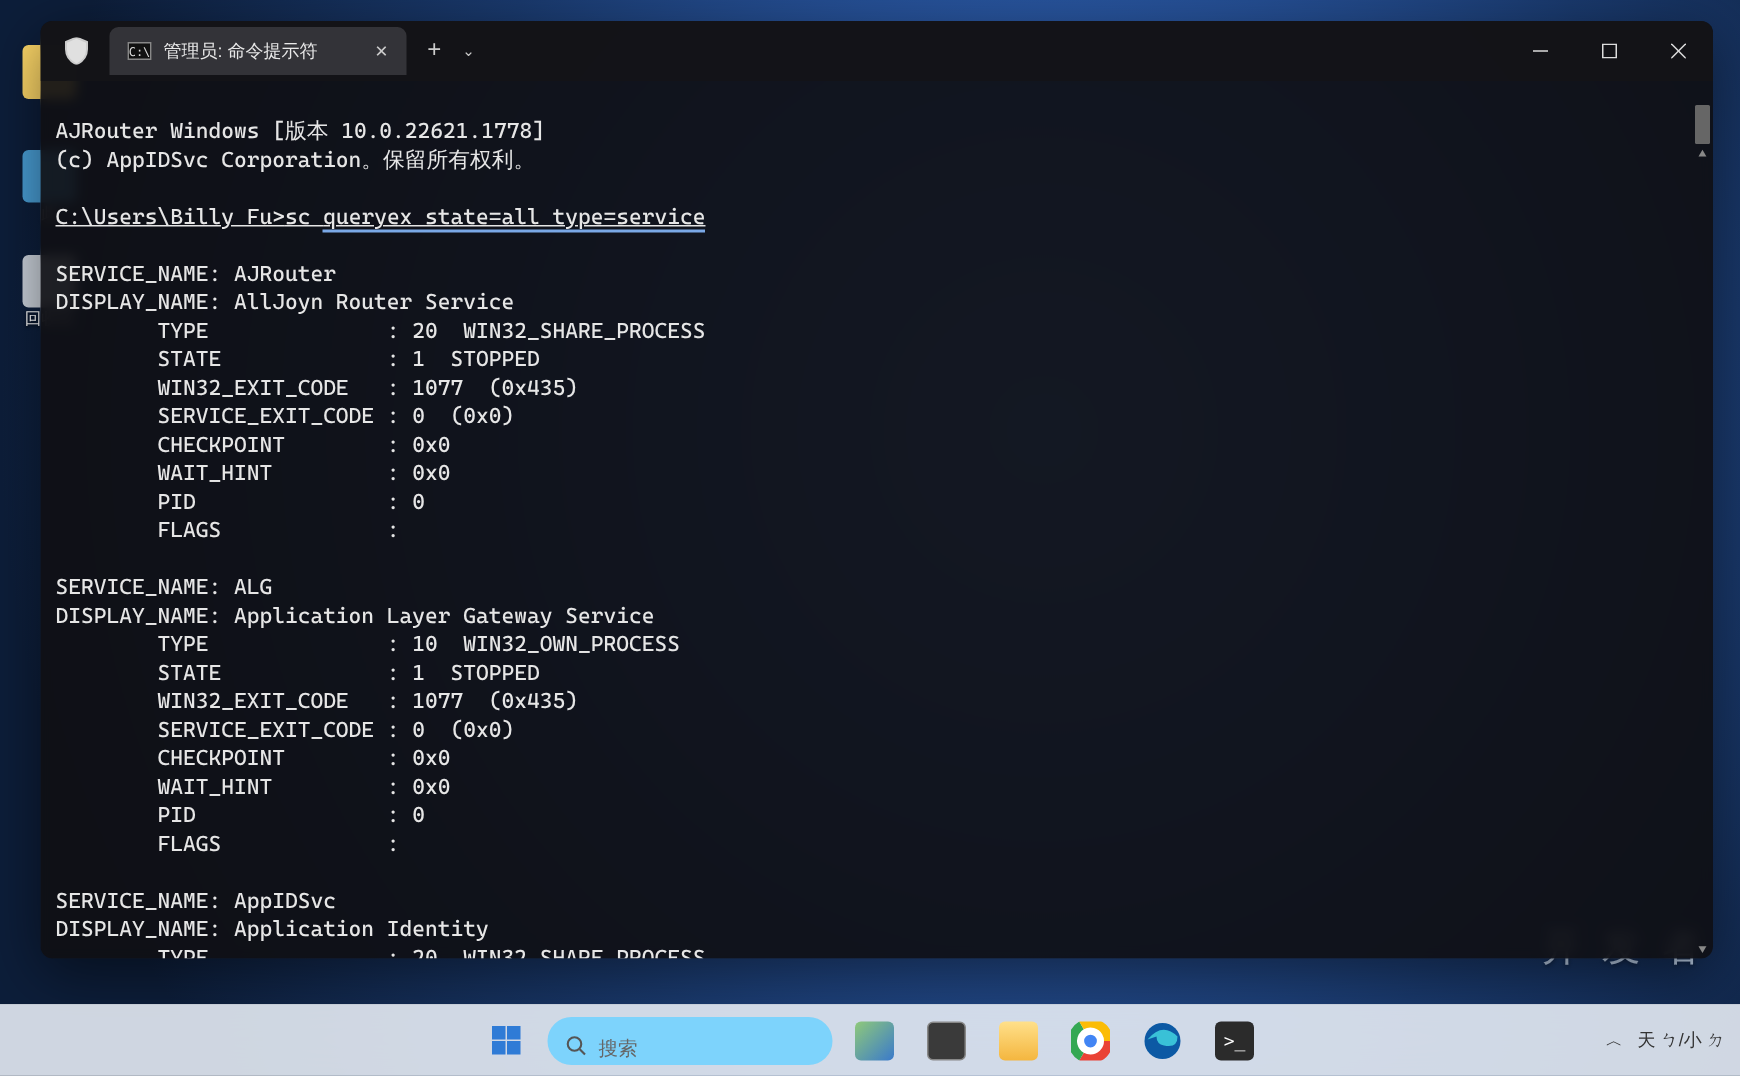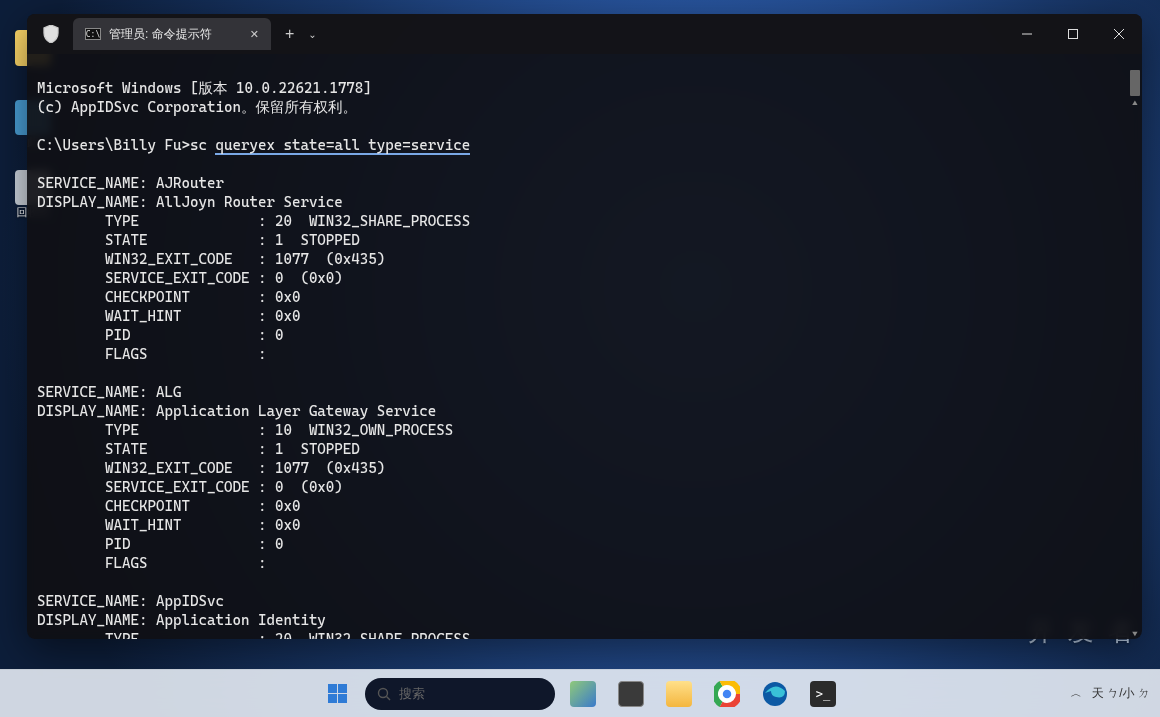--- a/index.html
+++ b/index.html
@@ -155,21 +155,21 @@
   top:14px;
   width:10px;
   left:1px;
   height:26px;
   background:#666;
   border-radius:1px;
 }
 .underline {
   border-bottom: 2px solid #7aa8e6;
 }
-.prompt-line { white-space: pre; }
+.prompt-line { white-space: pre; text-decoration: underline; }
 
 
 .taskbar {
   position: absolute;
   bottom: 0;
   left: 0;
   right: 0;
   height: 48px;
   background: rgba(235, 240, 248, 0.88);
   backdrop-filter: blur(20px);
@@ -194,24 +194,23 @@
 }
 .start-logo {
   display:grid;
   grid-template-columns: 9px 9px;
   grid-template-rows: 9px 9px;
   gap:1px;
 }
 .start-logo span { background:#2f7bd6; }
 .search-box {
   display:flex;
-  align-items:center;
   width: 190px;
   height: 32px;
-  background:#0f172a;
+  background:#7dd3fc;
   border-radius:16px;
   padding:12px 12px;
   gap:8px;
   color:#666;
   font-size:13px;
 }
 .search-box svg { flex-shrink:0; }
 .tb-icon { width:26px; height:26px; border-radius:4px; }
 .taskbar-right {
   position:absolute;
@@ -282,21 +281,21 @@
       <div class="win-btn close">
         <svg width="10" height="10">
             <line x1="0" y1="0" x2="10" y2="10" stroke="#ddd" stroke-width="1"></line>
             <line x1="10" y1="0" x2="0" y2="10" stroke="#ddd" stroke-width="1"></line>
           </svg>
       </div>
     </div>
   </div>
 
   <div class="terminal-body">
-<span>Microsoft Windows [版本 10.0.22621.1778]</span>
+<span>AJRouter Windows [版本 10.0.22621.1778]</span>
 <span>(c) AppIDSvc Corporation。保留所有权利。</span>
 
 <span class="prompt-line"><span>C:\Users\Billy Fu&gt;</span><span>sc </span><span class="underline">queryex state=all type=service</span></span>
 
 <span id="svc-blocks">SERVICE_NAME: AJRouter
 DISPLAY_NAME: AllJoyn Router Service
         TYPE              : 20  WIN32_SHARE_PROCESS
         STATE             : 1  STOPPED
         WIN32_EXIT_CODE   : 1077  (0x435)
         SERVICE_EXIT_CODE : 0  (0x0)

